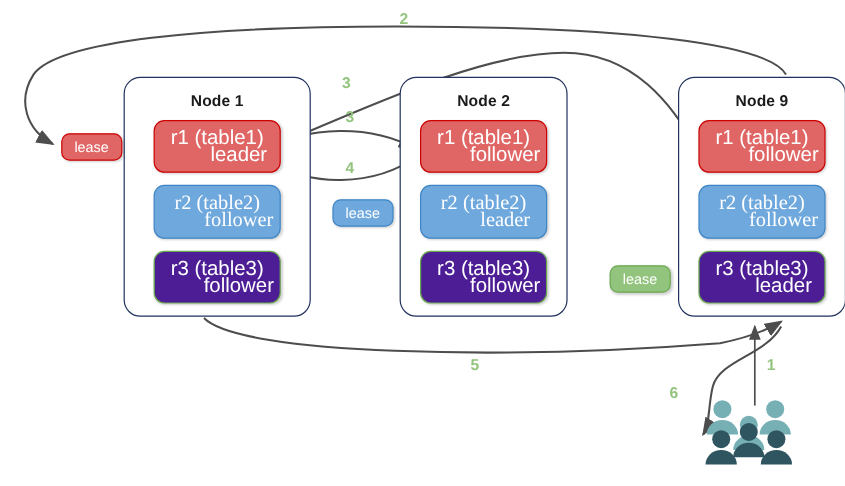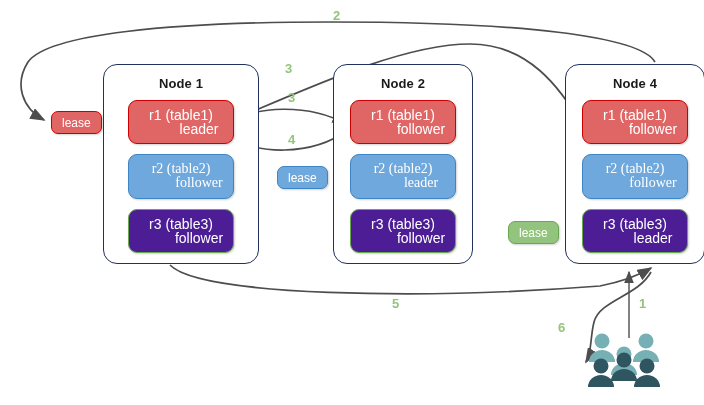--- a/index.html
+++ b/index.html
@@ -49,21 +49,21 @@
   .replica {
     box-sizing: border-box;
     width: 106px;
     height: 48px;
     border-radius: 9px;
     display: flex;
     flex-direction: column;
     align-items: center;
     justify-content: center;
     color: #ffffff;
-    font-size: 14px;
+    font-size: 17px;
     line-height: 14px;
     margin-bottom: 10px;
     text-align: right;
     box-shadow: 1px 1px 2px rgba(0,0,0,0.18);
   }
   .replica .l1 { display: block; }
   .replica .l2 { display: block; margin-left: 36px; }
   .rep-red {
     background: #e06666;
     border: 1.6px solid #cc0000;
@@ -161,21 +161,21 @@
       <span class="l1">r2 (table2)</span>
       <span class="l2">leader</span>
     </div>
     <div class="replica rep-green">
       <span class="l1">r3 (table3)</span>
       <span class="l2">follower</span>
     </div>
   </div>
 
   <div class="node" id="node-3" style="left:565px; top:64px; width:140px; height:200px;">
-    <div class="node-title">Node 4</div>
+    <div class="node-title">Node 9</div>
     <div class="replica rep-red">
       <span class="l1">r1 (table1)</span>
       <span class="l2">follower</span>
     </div>
     <div class="replica rep-blue">
       <span class="l1">r2 (table2)</span>
       <span class="l2">follower</span>
     </div>
     <div class="replica rep-green">
       <span class="l1">r3 (table3)</span>

